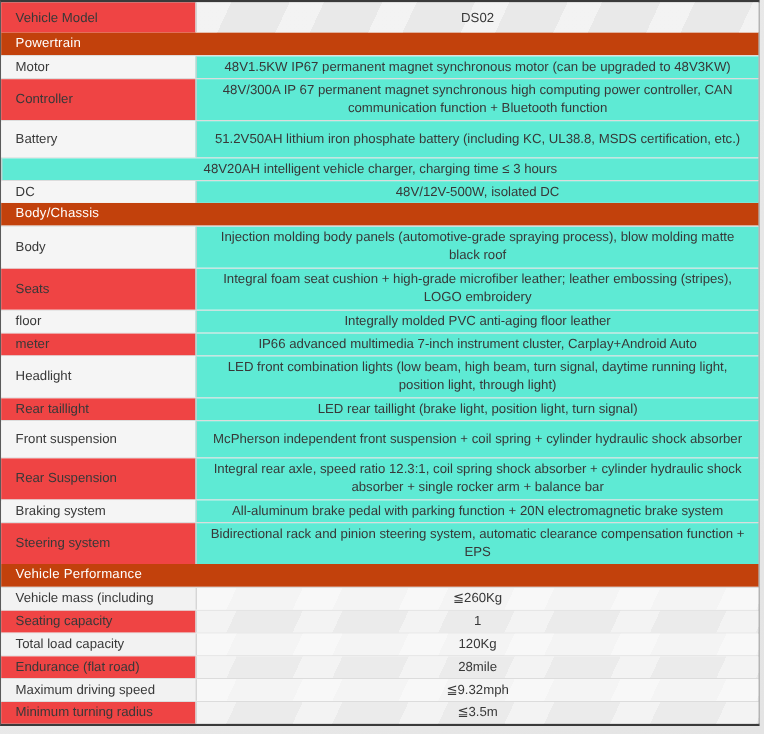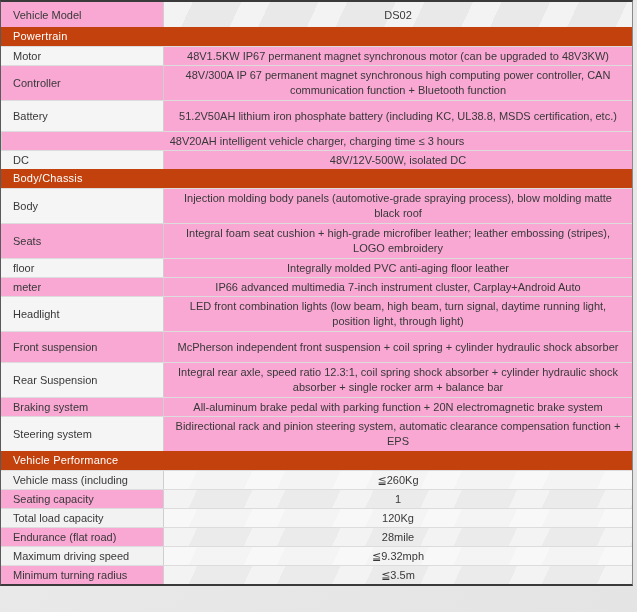--- a/index.html
+++ b/index.html
@@ -24,29 +24,29 @@
     border-bottom:2px solid #3a3a3a;
     font-size:11px;
     line-height:14px;
   }
   .row { display:flex; align-items:stretch; border-top:1px solid #dcdcdc; }
   .row:first-child { border-top:none; }
   .label-cell {
     width:162px; flex:0 0 162px;
     padding:2px 4px 2px 12px;
     display:flex; align-items:center;
-    background:#f9a8d4;
+    background:#ef4444;
   }
   .value-cell {
     flex:1;
     border-left:1px solid #cfcfcf;
     padding:2px 8px;
     display:flex; align-items:center; justify-content:center;
     text-align:center;
-    background:#f9a8d4;
+    background:#5eead4;
   }
   .model-row { min-height:25px; }
   .model-row .value-cell {
     background:#e9e9e9;
     background-image:repeating-linear-gradient(115deg, rgba(255,255,255,0.45) 0 26px, rgba(255,255,255,0) 26px 70px);
   }
   .section-header {
     background:#c2410c;
     color:#ffffff;
     padding:2px 4px 3px 12px;
@@ -117,20 +117,24 @@
           <div class="value-cell">Integrally molded PVC anti-aging floor leather</div>
         </div>
         <div class="row">
           <div class="label-cell">meter</div>
           <div class="value-cell">IP66 advanced multimedia 7-inch instrument cluster, Carplay+Android Auto</div>
         </div>
         <div class="row two-line">
           <div class="label-cell">Headlight</div>
           <div class="value-cell">LED front combination lights (low beam, high beam, turn signal, daytime running light, position light, through light)</div>
         </div>
+        <div class="row">
+          <div class="label-cell">Rear taillight</div>
+          <div class="value-cell">LED rear taillight (brake light, position light, turn signal)</div>
+        </div>
         <div class="row two-line">
           <div class="label-cell">Front suspension</div>
           <div class="value-cell">McPherson independent front suspension + coil spring + cylinder hydraulic shock absorber</div>
         </div>
         <div class="row two-line">
           <div class="label-cell">Rear Suspension</div>
           <div class="value-cell">Integral rear axle, speed ratio 12.3:1, coil spring shock absorber + cylinder hydraulic shock absorber + single rocker arm + balance bar</div>
         </div>
         <div class="row">
           <div class="label-cell">Braking system</div>

